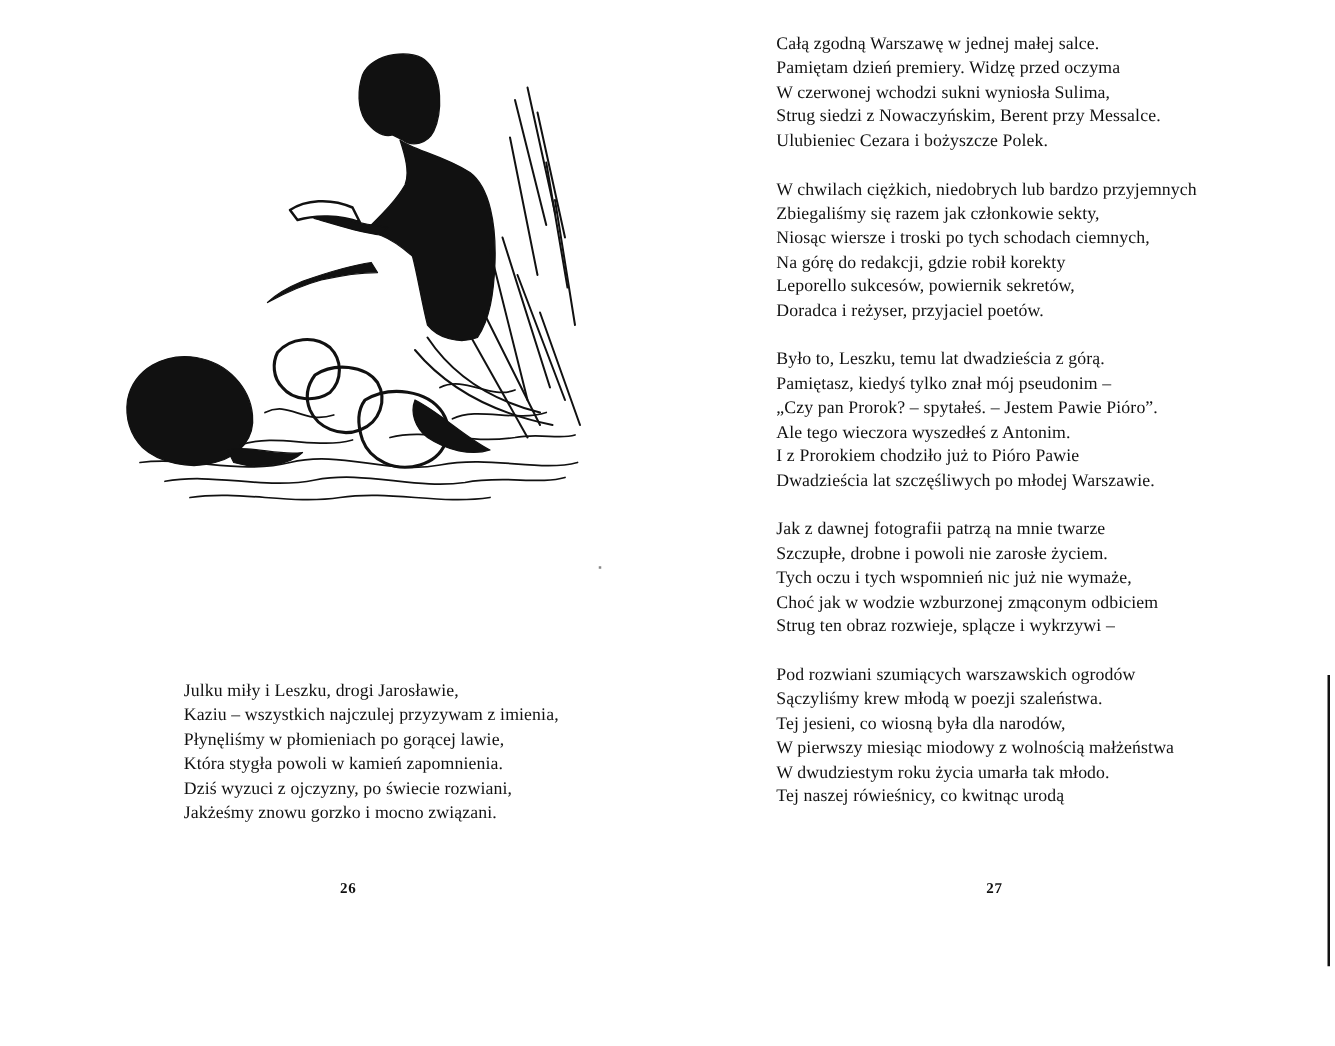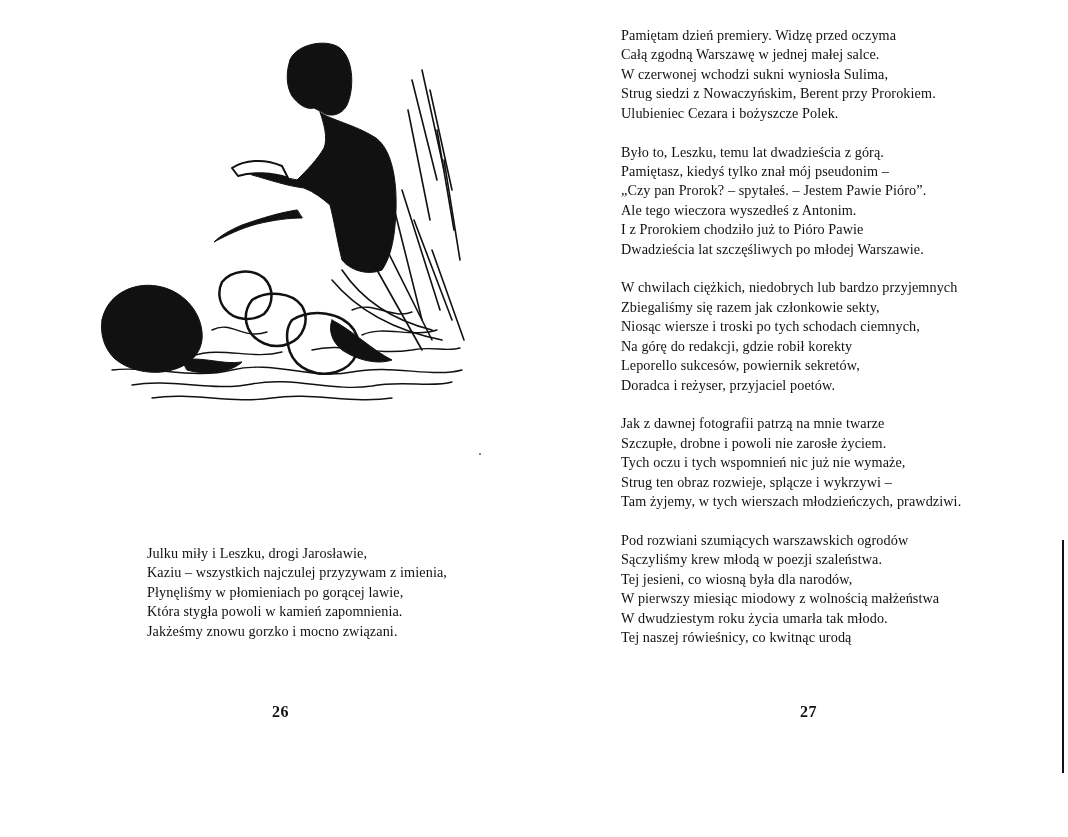--- a/index.html
+++ b/index.html
@@ -51,26 +51,26 @@
     .poem-right {
       left: 87px; 
       top: 26px;
     }
     .stanza { margin: 0; padding: 0; }
     .stanza + .stanza { margin-top: 19.5px; }
     .line { display: block; }
 
     .page-number {
       position: absolute;
-      font-size: 16px;
+      font-size: 12px;
       font-weight: bold;
       letter-spacing: 0.5px;
     }
     .pn-left { left: 272px; top: 703px; }
-    .pn-right { left: 266px; top: 703px; } 
+    .pn-right { left: 255px; top: 703px; } 
 
     .edge-rule {
       position: absolute;
       left: 1062px;
       top: 540px;
       width: 2px;
       height: 233px;
       background: #111;
     }
     .speck {
@@ -140,59 +140,60 @@
         </g>
       </svg>
     </div>
 
     <div class="poem poem-left">
       <div class="stanza">
         <span class="line">Julku miły i Leszku, drogi Jarosławie,</span>
         <span class="line">Kaziu – wszystkich najczulej przyzywam z imienia,</span>
         <span class="line">Płynęliśmy w płomieniach po gorącej lawie,</span>
         <span class="line">Która stygła powoli w kamień zapomnienia.</span>
+        <span class="line">Dziś wyzuci z ojczyzny, po świecie rozwiani,</span>
         <span class="line">Jakżeśmy znowu gorzko i mocno związani.</span>
       </div>
     </div>
 
     <div class="page-number pn-left">26</div>
     <div class="speck"></div>
   </div>
 
   <div class="page page-right">
     <div class="poem poem-right">
       <div class="stanza">
+        <span class="line">Całą zgodną Warszawę w jednej małej salce.</span>
         <span class="line">Pamiętam dzień premiery. Widzę przed oczyma</span>
-        <span class="line">Całą zgodną Warszawę w jednej małej salce.</span>
         <span class="line">W czerwonej wchodzi sukni wyniosła Sulima,</span>
-        <span class="line">Strug siedzi z Nowaczyńskim, Berent przy Prorokiem.</span>
+        <span class="line">Strug siedzi z Nowaczyńskim, Berent przy Messalce.</span>
         <span class="line">Ulubieniec Cezara i bożyszcze Polek.</span>
+      </div>
+      <div class="stanza">
+        <span class="line">W chwilach ciężkich, niedobrych lub bardzo przyjemnych</span>
+        <span class="line">Zbiegaliśmy się razem jak członkowie sekty,</span>
+        <span class="line">Niosąc wiersze i troski po tych schodach ciemnych,</span>
+        <span class="line">Na górę do redakcji, gdzie robił korekty</span>
+        <span class="line">Leporello sukcesów, powiernik sekretów,</span>
+        <span class="line">Doradca i reżyser, przyjaciel poetów.</span>
       </div>
       <div class="stanza">
         <span class="line">Było to, Leszku, temu lat dwadzieścia z górą.</span>
         <span class="line">Pamiętasz, kiedyś tylko znał mój pseudonim –</span>
         <span class="line">„Czy pan Prorok? – spytałeś. – Jestem Pawie Pióro”.</span>
         <span class="line">Ale tego wieczora wyszedłeś z Antonim.</span>
         <span class="line">I z Prorokiem chodziło już to Pióro Pawie</span>
         <span class="line">Dwadzieścia lat szczęśliwych po młodej Warszawie.</span>
       </div>
       <div class="stanza">
-        <span class="line">W chwilach ciężkich, niedobrych lub bardzo przyjemnych</span>
-        <span class="line">Zbiegaliśmy się razem jak członkowie sekty,</span>
-        <span class="line">Niosąc wiersze i troski po tych schodach ciemnych,</span>
-        <span class="line">Na górę do redakcji, gdzie robił korekty</span>
-        <span class="line">Leporello sukcesów, powiernik sekretów,</span>
-        <span class="line">Doradca i reżyser, przyjaciel poetów.</span>
-      </div>
-      <div class="stanza">
         <span class="line">Jak z dawnej fotografii patrzą na mnie twarze</span>
         <span class="line">Szczupłe, drobne i powoli nie zarosłe życiem.</span>
         <span class="line">Tych oczu i tych wspomnień nic już nie wymaże,</span>
+        <span class="line">Choć jak w wodzie wzburzonej zmąconym odbiciem</span>
         <span class="line">Strug ten obraz rozwieje, splącze i wykrzywi –</span>
-        <span class="line">Tam żyjemy, w tych wierszach młodzieńczych, prawdziwi.</span>
       </div>
       <div class="stanza">
         <span class="line">Pod rozwiani szumiących warszawskich ogrodów</span>
         <span class="line">Sączyliśmy krew młodą w poezji szaleństwa.</span>
         <span class="line">Tej jesieni, co wiosną była dla narodów,</span>
         <span class="line">W pierwszy miesiąc miodowy z wolnością małżeństwa</span>
         <span class="line">W dwudziestym roku życia umarła tak młodo.</span>
         <span class="line">Tej naszej rówieśnicy, co kwitnąc urodą</span>
       </div>
     </div>

